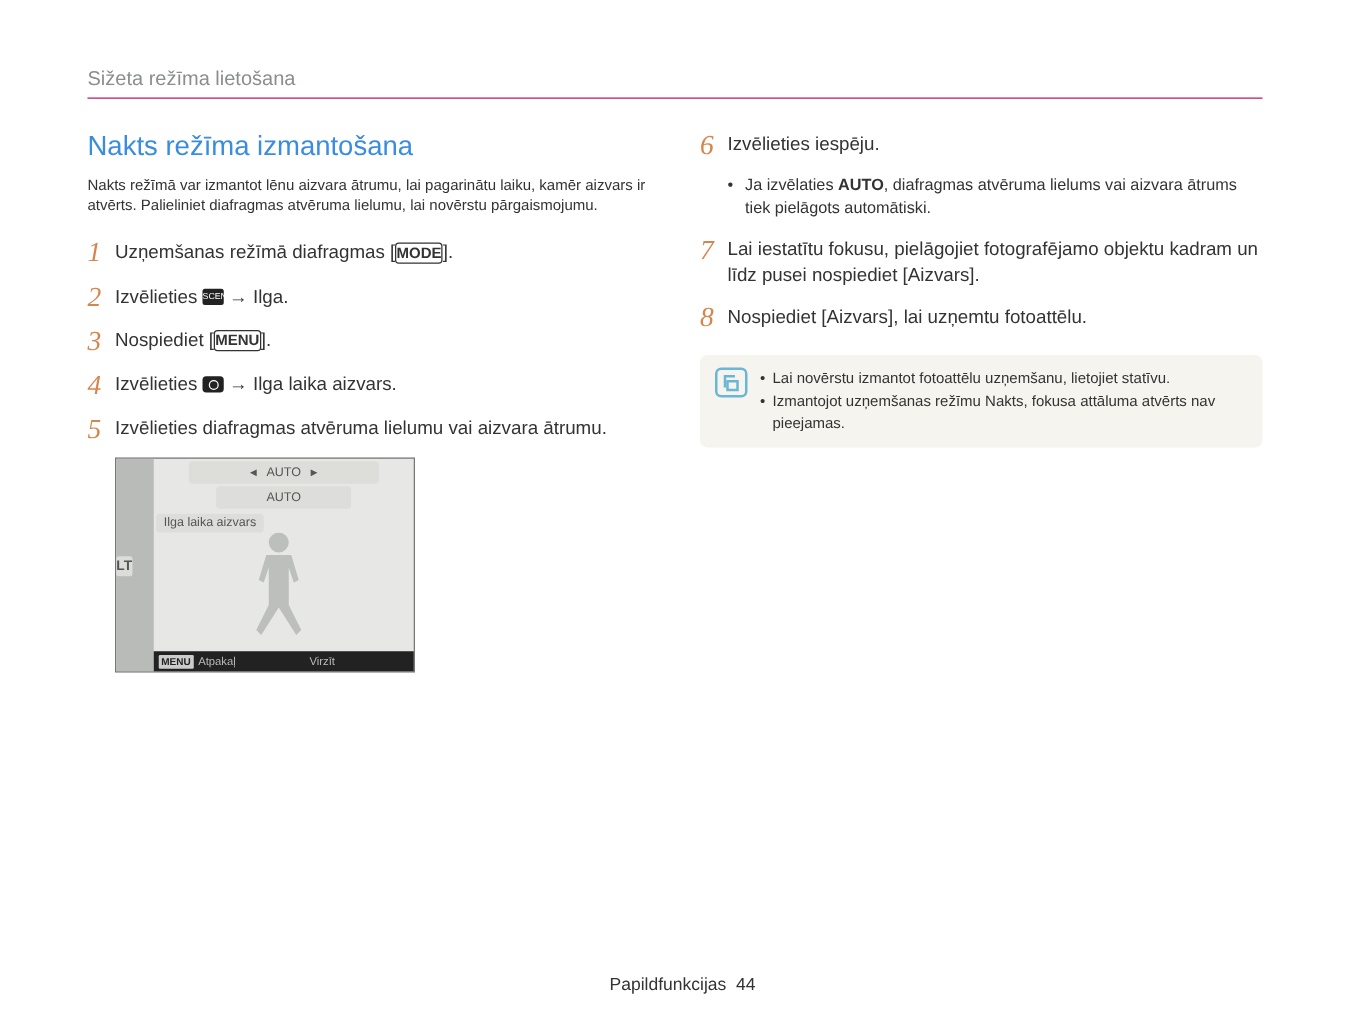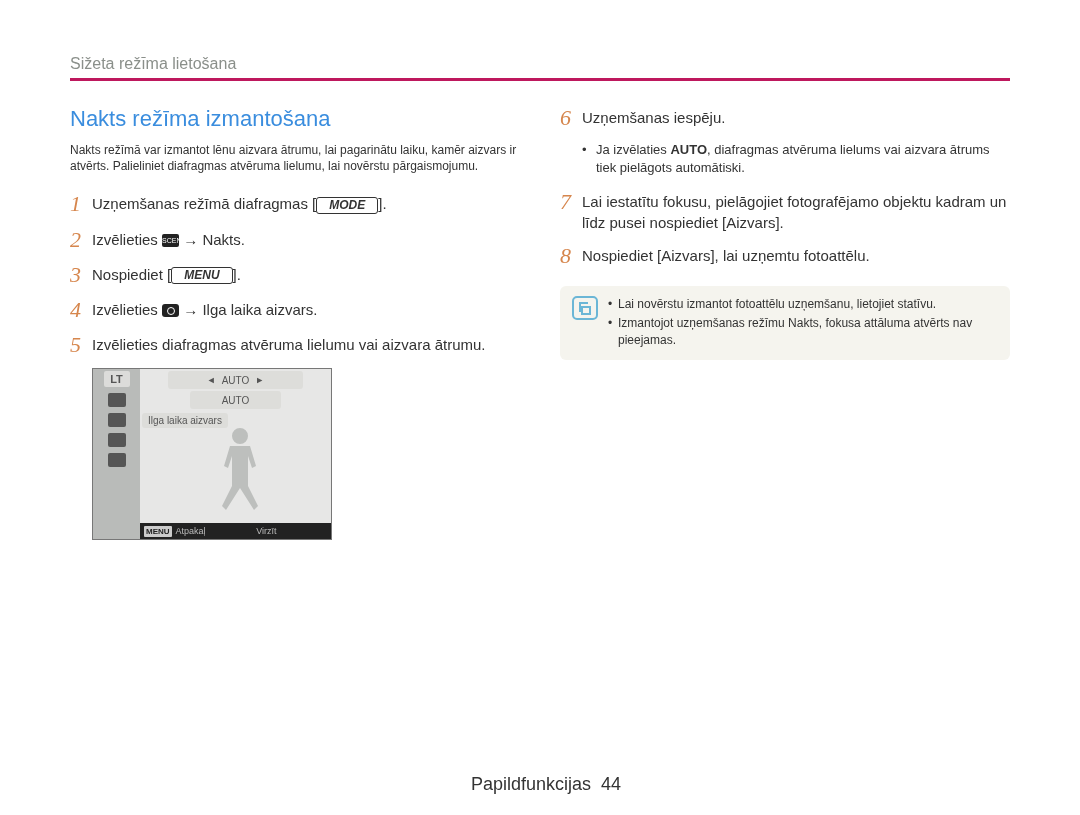--- a/index.html
+++ b/index.html
@@ -10,21 +10,21 @@
     background: #fff;
     width: 1080px;
     height: 815px;
     padding: 55px 70px 0 70px;
     position: relative;
   }
   .section-title {
     color: #8a8f8a;
     font-size: 16px;
     padding-bottom: 5px;
-    border-bottom: 3px solid #be185d;
+    border-bottom: 1px solid #be185d;
     margin-bottom: 25px;
   }
   .columns {
     display: flex;
     gap: 40px;
     margin-top: 12px;
   }
   .col { flex: 1; }
   .heading {
     color: #3a8dde;
@@ -54,26 +54,25 @@
     flex: 1;
     font-size: 15px;
     line-height: 1.35;
     padding-top: 2px;
   }
   .step-text b { font-weight: normal; }
   .btn-frame {
     display: inline-block;
     border: 1.5px solid #333;
     border-radius: 3px;
-    padding: 0 12px;
+    padding: 0 0;
     font-size: 12px;
     font-weight: bold;
     line-height: 15px;
     vertical-align: middle;
-    font-style: italic;
   }
   .icon-scene {
     display:inline-block;
     width:17px; height:13px;
     background:#222; color:#fff;
     font-size:7px; line-height:13px;
     text-align:center; vertical-align:middle;
     border-radius:2px;
   }
   .icon-cam {
@@ -121,23 +120,23 @@
   .screen-wrap { display:flex; margin-left:22px; margin-top:10px;}
   .screen {
     width: 240px;
     background: #e7e7e6;
     border: 1px solid #777;
     font-size: 11px;
     color:#444;
   }
   .screen .topbar { display:flex; }
   .screen .sidebar {
-    width: 47px;
+    width: 30px;
     background: #b9bbb9;
-    display:flex; flex-direction:column;
+    display:flex; flex-direction:row;
     align-items:center;
     padding-top:2px;
     gap:6px;
   }
   .screen .sidebar .lt {
     background:#dcdcda; width:26px; height:16px;
     font-weight:bold; color:#555; font-size:11px;
     display:flex;align-items:center;justify-content:center;
     border-radius:2px;
   }
@@ -180,21 +179,21 @@
   }
   .screen .bottombar .spacer { flex:1; }
   .callouts { margin-left:10px; font-size:12px; color:#222; }
   .callouts div { margin-bottom:4px; }
   .callout-line {
     display:inline-block; width:25px; height:1px;
     background:#555; vertical-align:middle; margin-right:4px;
   }
   .footer {
     position:absolute; bottom:20px; left:12px; right:0;
-    text-align:center; font-size:18px; color:#333;
+    text-align:center; font-size:14px; color:#333;
   }
 </style>
 </head>
 <body>
 
 <div class="section-title">Sižeta režīma lietošana</div>
 
 <div class="columns">
 
   <div class="col">
@@ -204,21 +203,21 @@
     <div class="step">
       <div class="step-num">1</div>
       <div class="step-text">
         <span>Uzņemšanas režīmā diafragmas [</span><span class="btn-frame">MODE</span><span>].</span>
       </div>
     </div>
 
     <div class="step">
       <div class="step-num">2</div>
       <div class="step-text">
-        <span>Izvēlieties </span><span class="icon-scene">SCENE</span><span> → </span><b>Nakts</b><span>.</span>
+        <span>Izvēlieties </span><span class="icon-scene">SCENE</span><span> → </span><b>Ilga</b><span>.</span>
       </div>
     </div>
 
     <div class="step">
       <div class="step-num">3</div>
       <div class="step-text">
         <span>Nospiediet [</span><span class="btn-frame">MENU</span><span>].</span>
       </div>
     </div>
 
@@ -268,21 +267,21 @@
             </div>
           </div>
         </div>
       </div>
     </div>
   </div>
 
   <div class="col">
     <div class="step">
       <div class="step-num">6</div>
-      <div class="step-text">Uzņemšanas iespēju.</div>
+      <div class="step-text">Izvēlieties iespēju.</div>
     </div>
     <div class="sub bullet-row">
       <div class="dot">•</div>
       <div>
         <span>Ja izvēlaties </span><b>AUTO</b><span>, diafragmas atvēruma lielums vai aizvara ātrums tiek pielāgots automātiski.</span>
       </div>
     </div>
 
     <div class="step">
       <div class="step-num">7</div>

